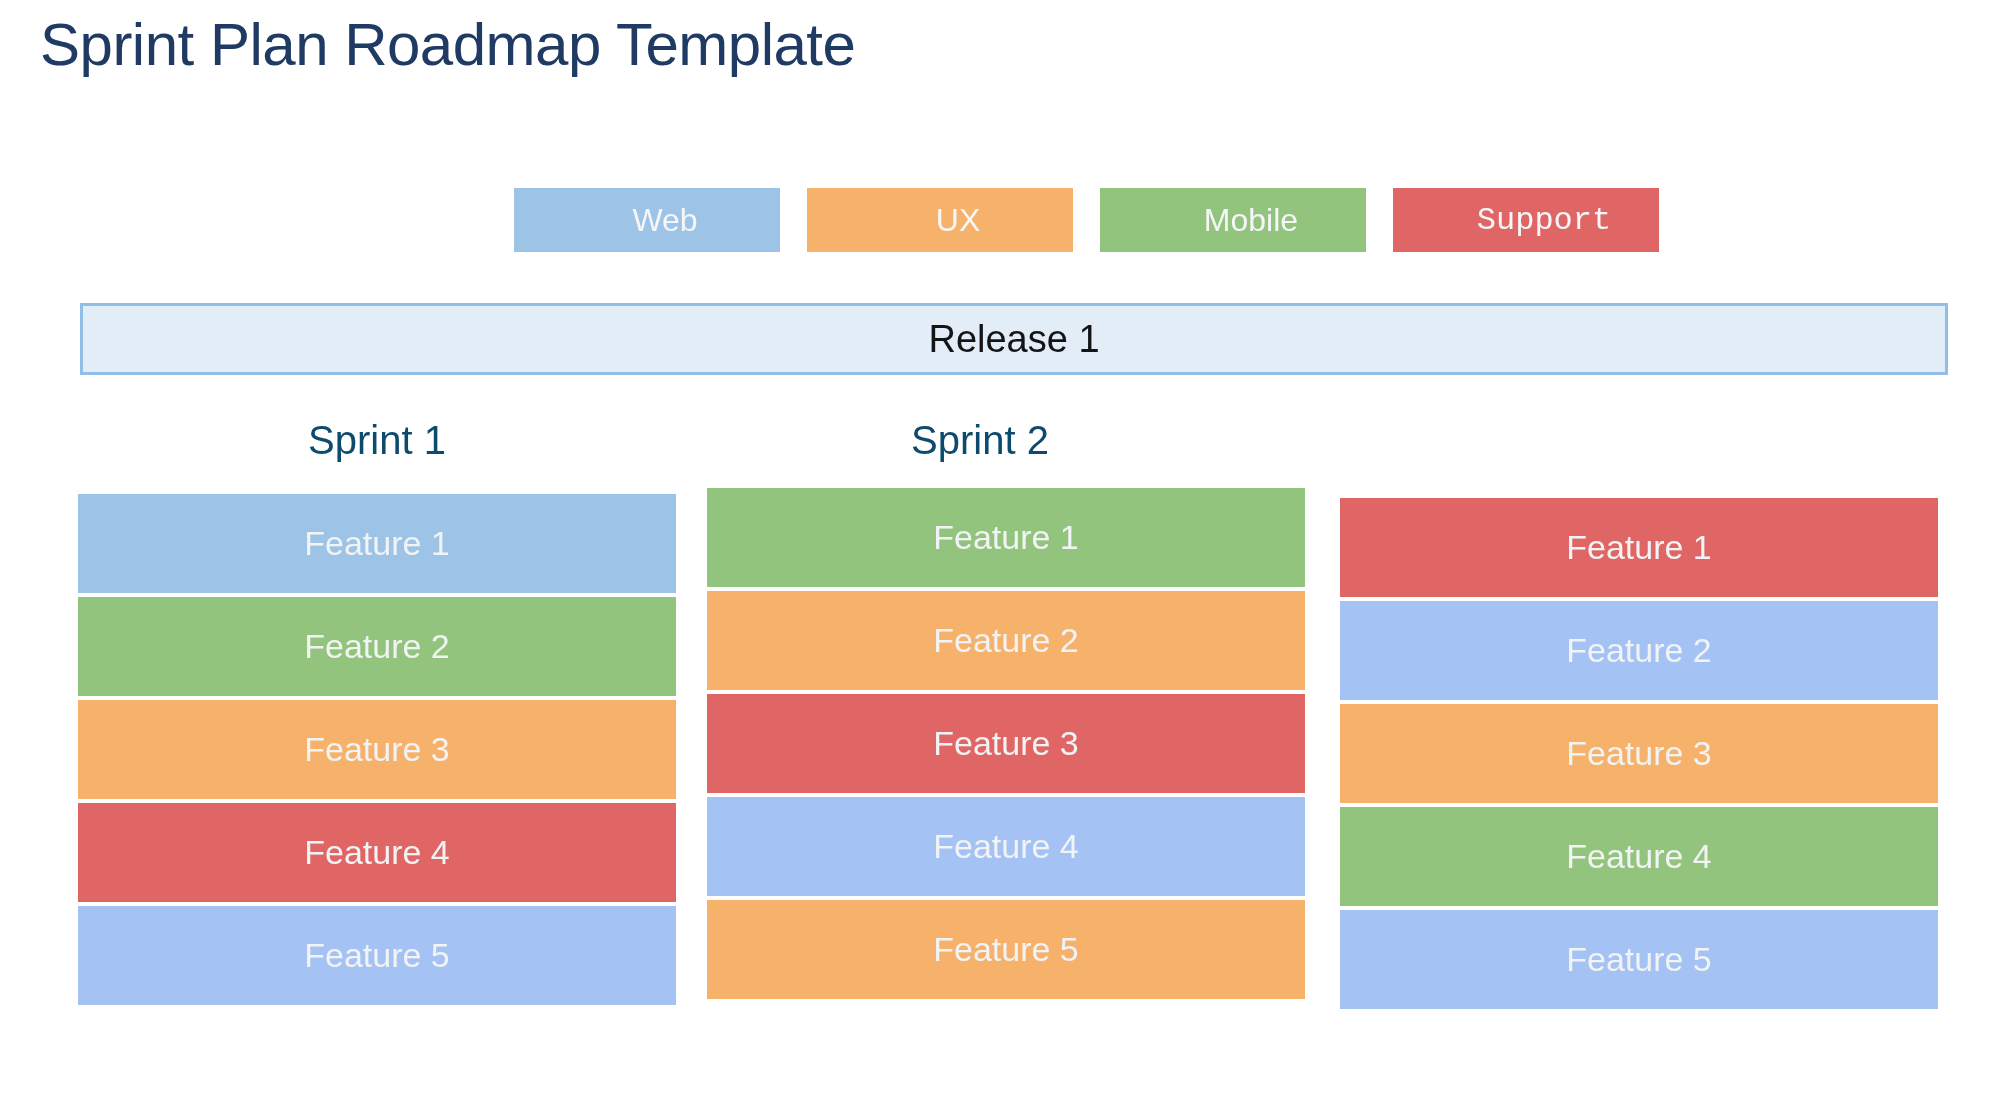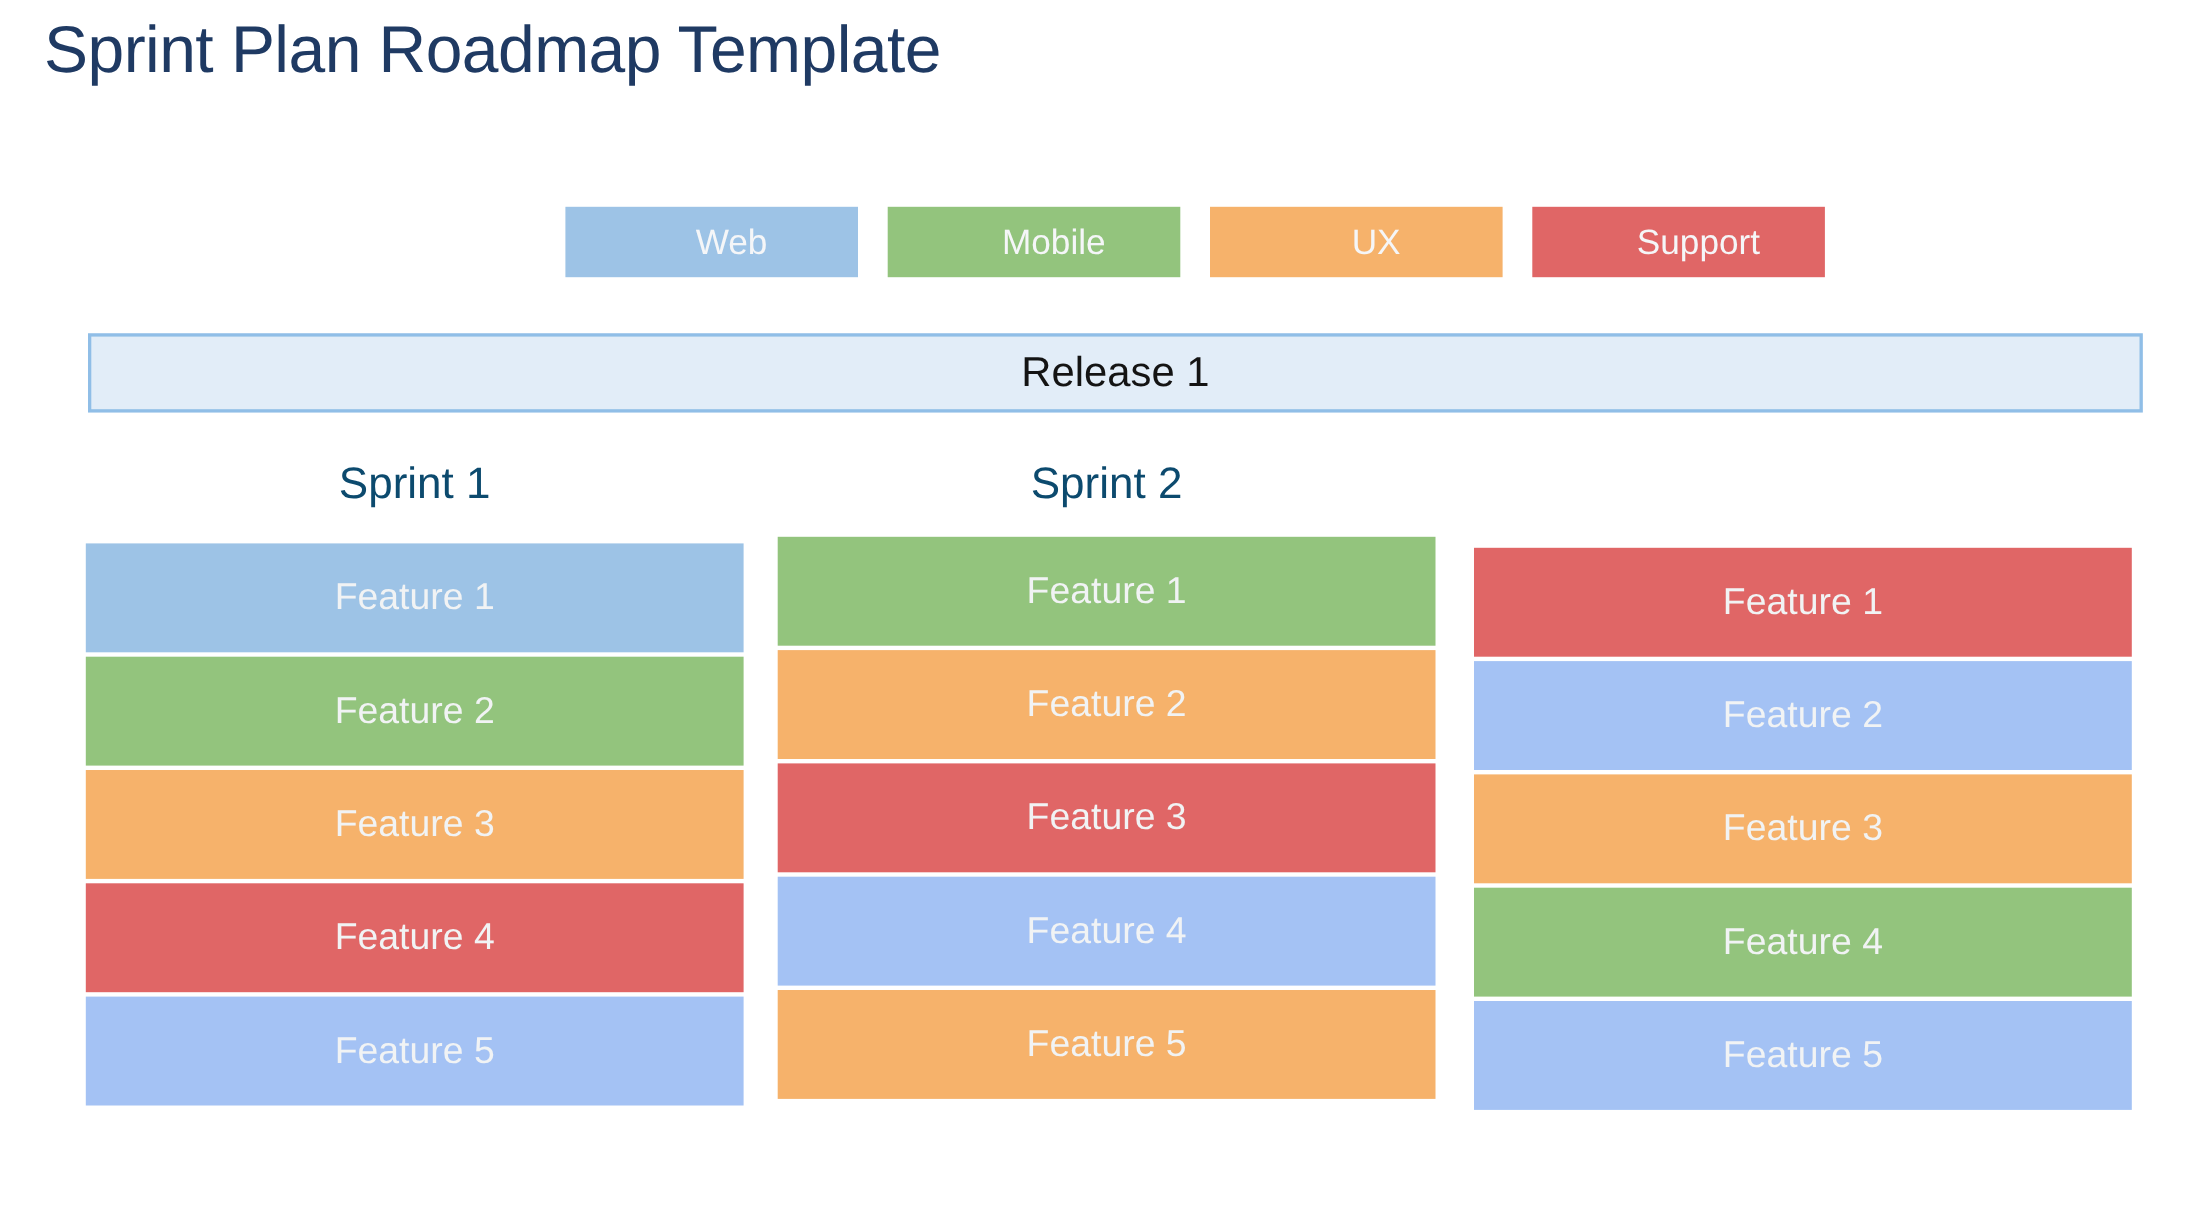--- a/index.html
+++ b/index.html
@@ -55,21 +55,21 @@
   .sprint-header{
     position:absolute;
     top:418px;
     width:600px;
     text-align:center;
     font-size:40px;
     color:#0c4a6e;
     white-space:nowrap;
   }
   .sh-1{left:77px;}
-  .sh-2{left:706px;}
+  .sh-2{left:680px;}
   .sh-3{left:1340px;}
   .col{
     position:absolute;
     width:598px;
   }
   .col-1{left:78px;top:494px;}
   .col-2{left:707px;top:488px;}
   .col-3{left:1340px;top:498px;}
   .bar{
     height:99px;
@@ -83,23 +83,23 @@
 </style>
 </head>
 <body>
 
 <div class="canvas">
 
   <div class="title">Sprint Plan Roadmap Template</div>
 
   <div class="legend">
     <div class="legend-box" style="background: rgb(157, 195, 230);">Web</div>
+    <div class="legend-box" style="background: rgb(246, 178, 107);">UX</div>
     <div class="legend-box" style="background: rgb(147, 196, 125);">Mobile</div>
-    <div class="legend-box" style="background: rgb(246, 178, 107);">UX</div>
-    <div class="legend-box" style="background: rgb(224, 102, 102);">Support</div>
+    <div class="legend-box" style="background: rgb(224, 102, 102); font-family: Liberation Mono, monospace;">Support</div>
   </div>
 
   <div class="release" style="background: rgb(226, 237, 248); border-color: rgb(144, 190, 231);">Release 1</div>
 
   <div class="sprint-header sh-1">Sprint 1</div>
   <div class="sprint-header sh-2">Sprint 2</div>
 
   <div class="col col-1">
     <div class="bar" style="background: rgb(157, 195, 230);">Feature 1</div>
     <div class="bar" style="background: rgb(147, 196, 125);">Feature 2</div>

